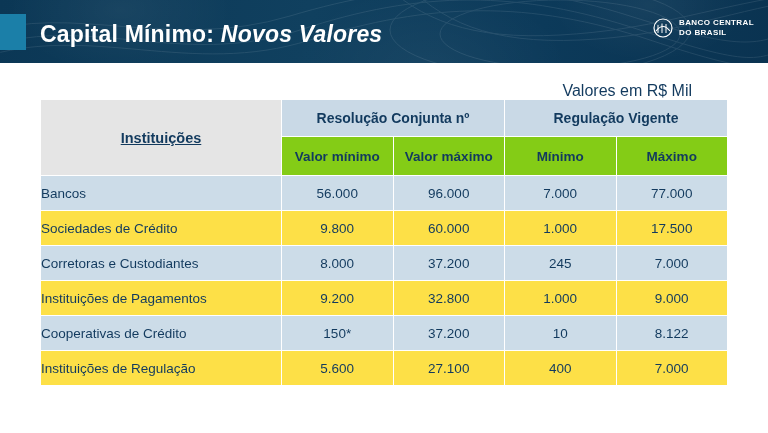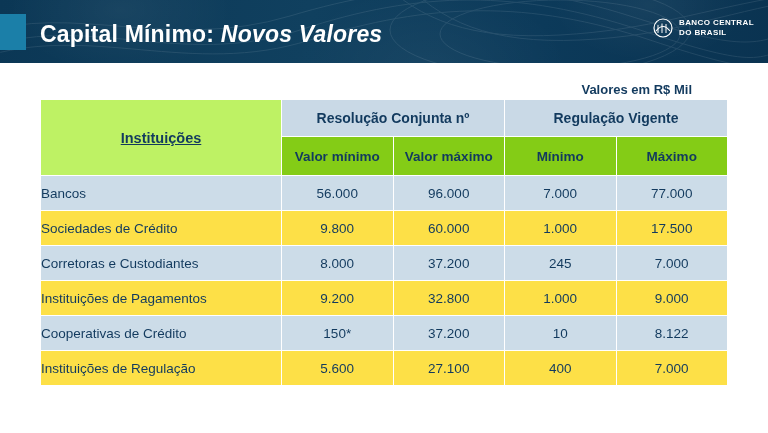--- a/index.html
+++ b/index.html
@@ -88,42 +88,42 @@
     letter-spacing: 0.4px;
     white-space: nowrap;
   }
 
   
   .units-label {
     position: absolute;
     right: 76px;
     top: 82px;
     color: #123a5e;
-    font-size: 13px;
-    font-weight: bold;
+    font-size: 16px;
+    font-weight: normal;
     white-space: nowrap;
     margin-left: 8px;
   }
 
   table.data {
     position: absolute;
     left: 40px;
     top: 99px;
     width: 688px;
     border-collapse: collapse;
     table-layout: fixed;
   }
   table.data th,
   table.data td {
     border: 1px solid #ffffff;
     padding: 0;
   }
   .th-inst {
     width: 240px;
-    background: #bef264;
+    background: #e5e5e5;
     color: #123a5e;
     font-size: 14.5px;
     font-weight: bold;
     text-align: center;
     vertical-align: middle;
     text-decoration: underline;
   }
   .th-group {
     height: 36px;
     font-size: 14px;

